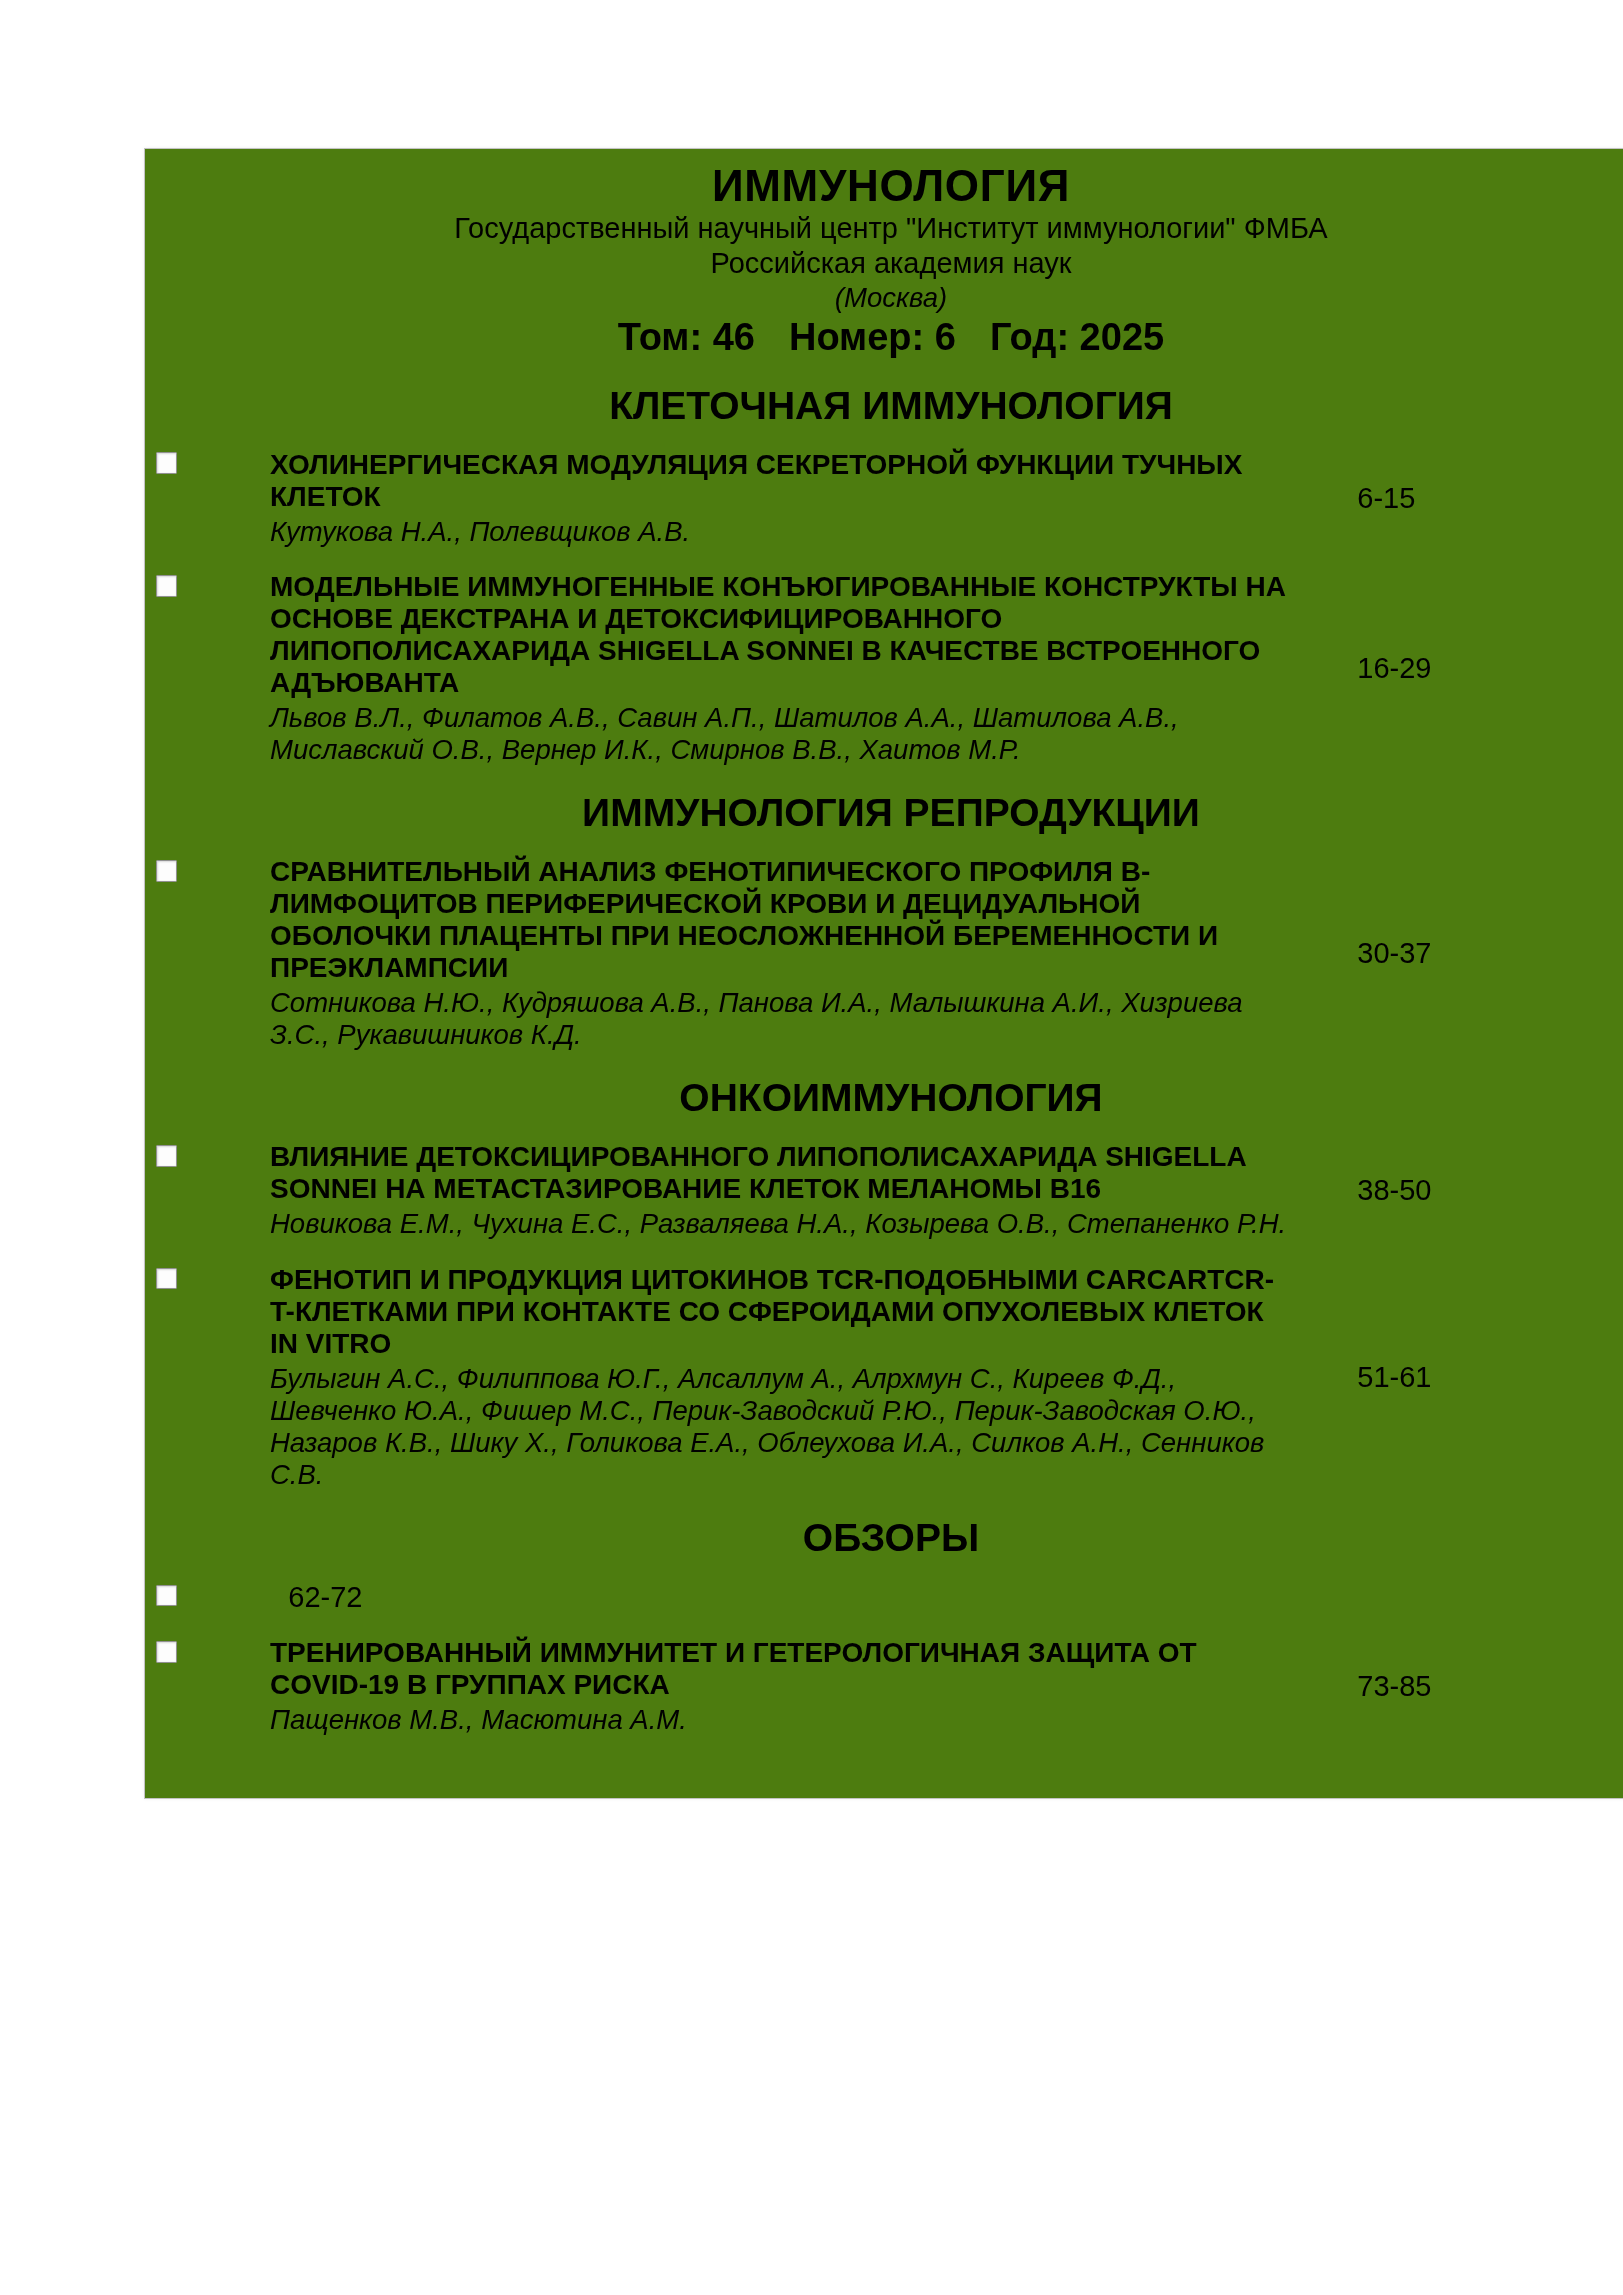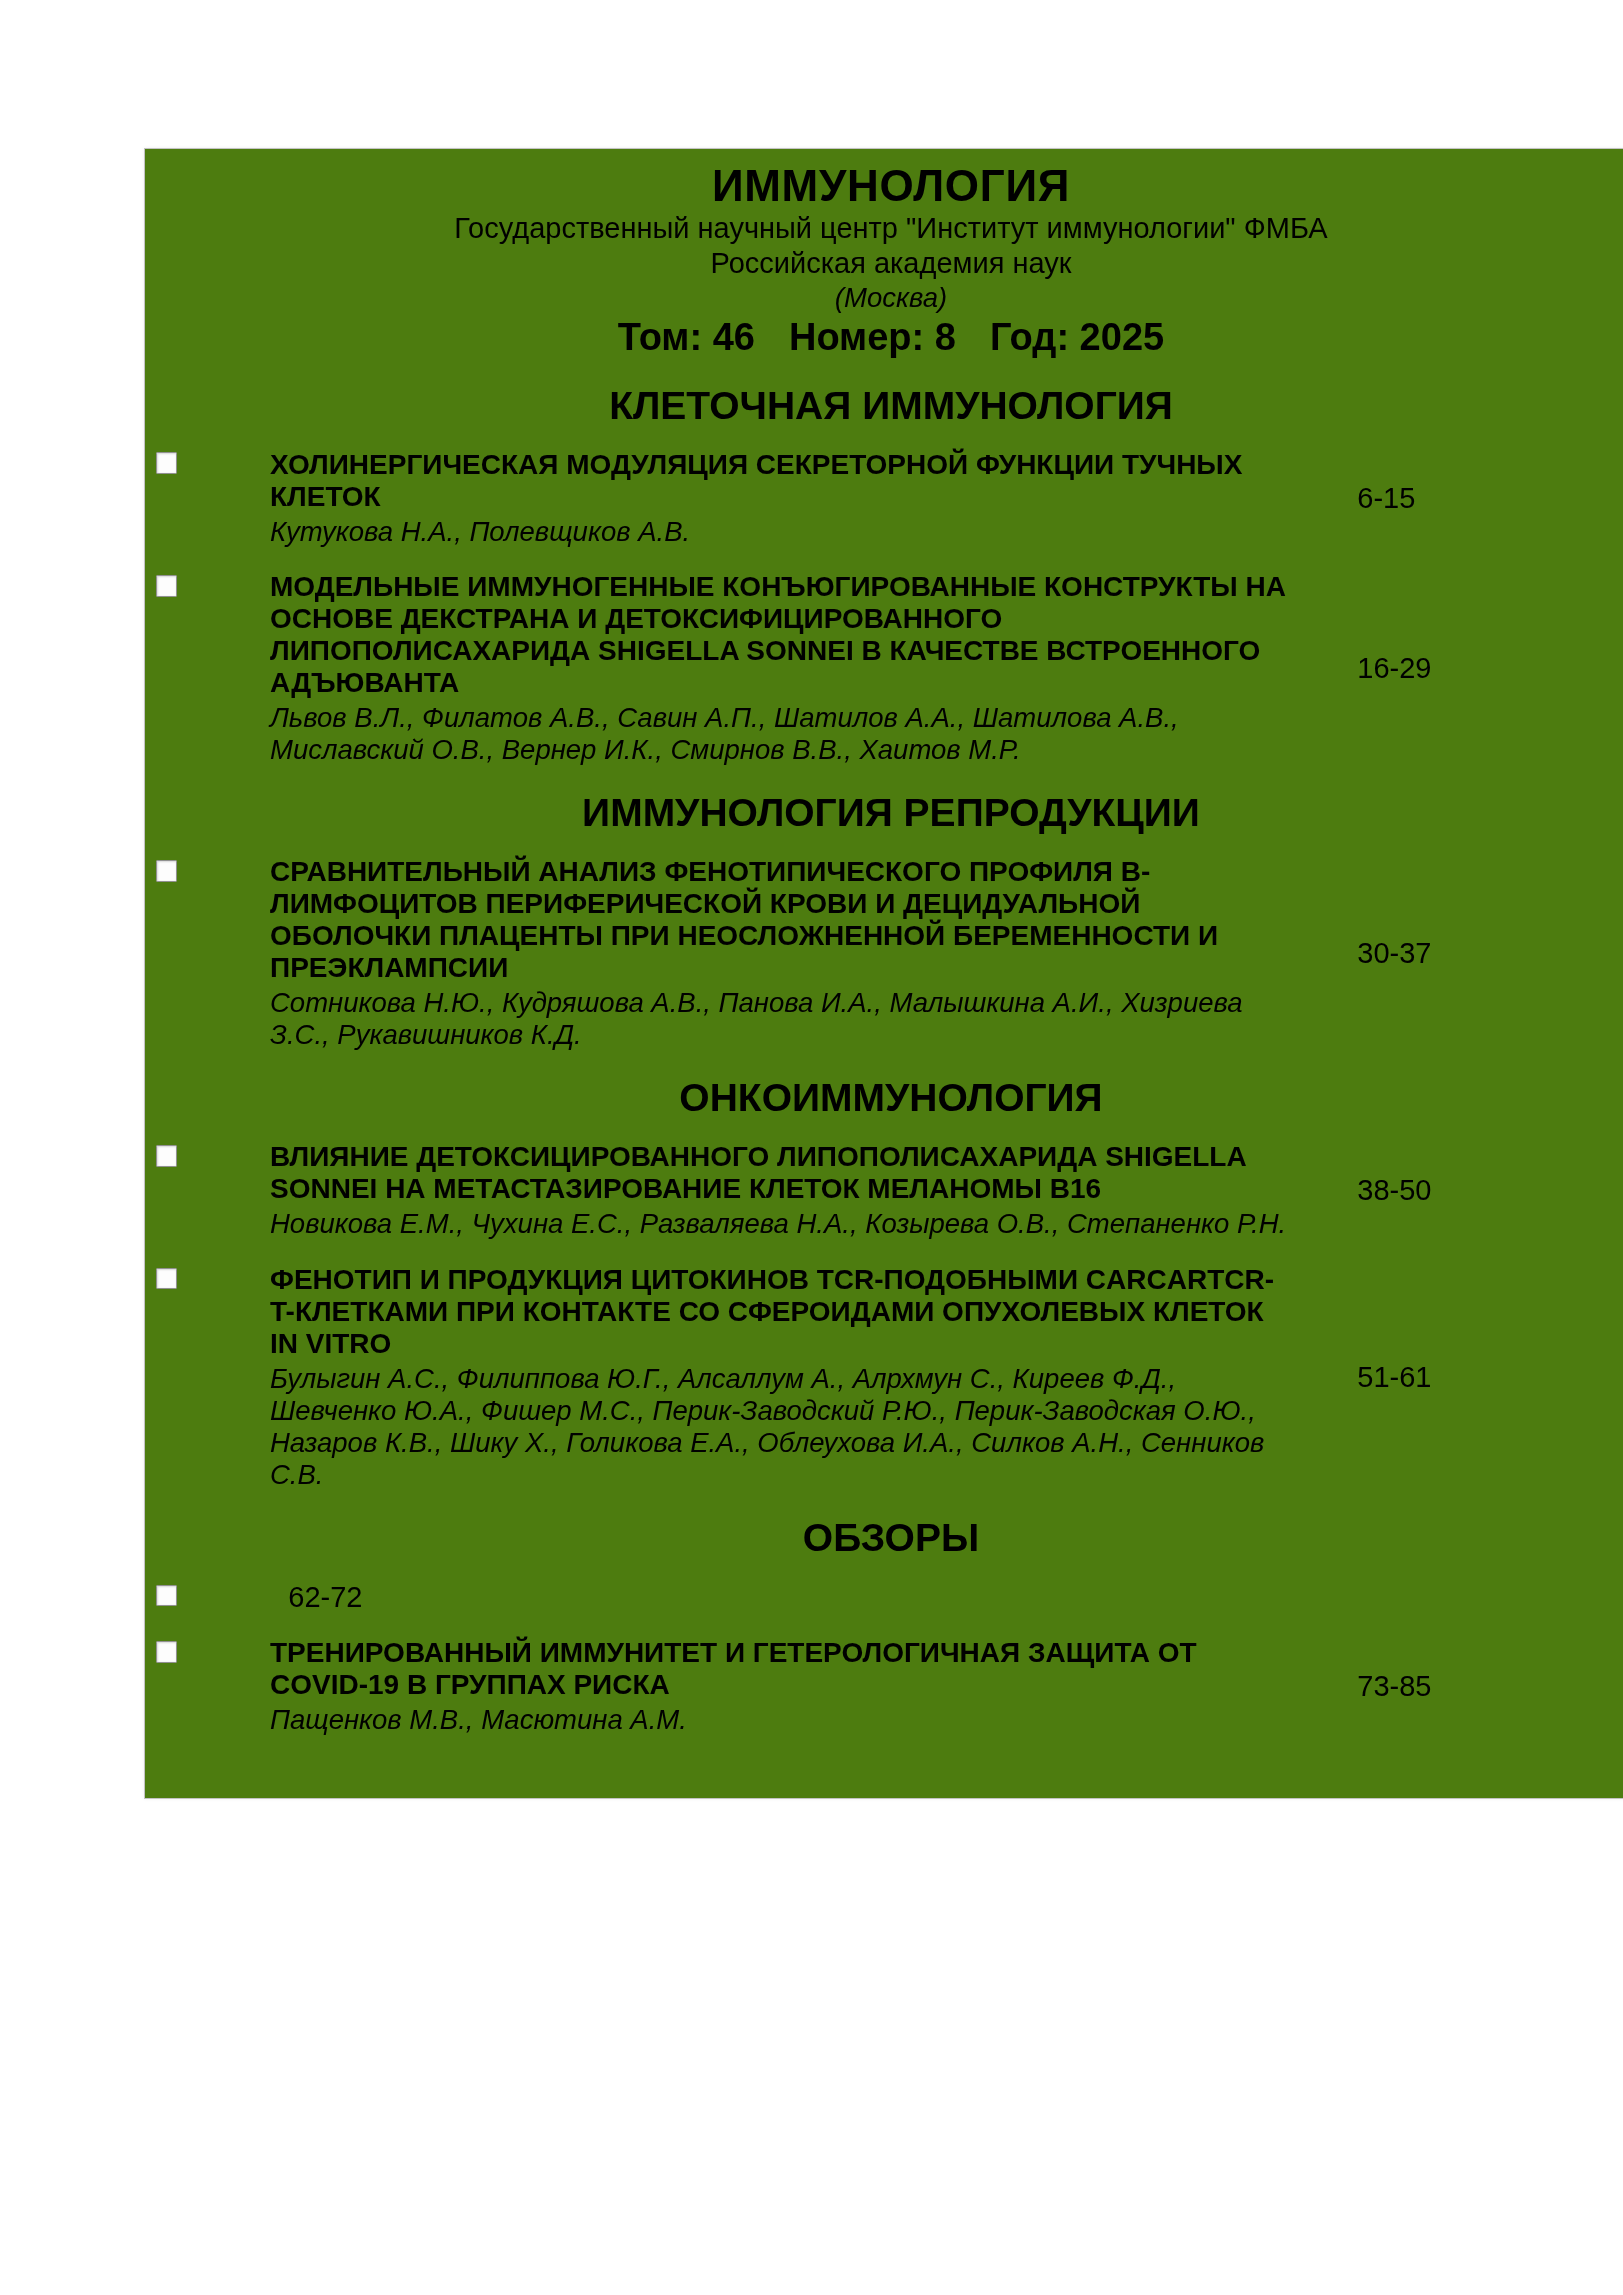--- a/index.html
+++ b/index.html
@@ -103,21 +103,21 @@
 <div class="page">
   <div class="content-box">
 
     <div class="masthead">
       <div class="journal-title">ИММУНОЛОГИЯ</div>
       <div class="masthead-line">Государственный научный центр "Институт иммунологии" ФМБА</div>
       <div class="masthead-line">Российская академия наук</div>
       <div class="masthead-city">(Москва)</div>
       <div class="issue-line">
         <span>Том: 46</span>
-        <span>Номер: 8</span>
+        <span>Номер: 6</span>
         <span>Год: 2025</span>
       </div>
     </div>
 
     <div class="toc-section">
       <div class="section-title">КЛЕТОЧНАЯ ИММУНОЛОГИЯ</div>
 
       <div class="article-row">
         <div class="checkbox-cell">
           <span class="checkbox"></span>

